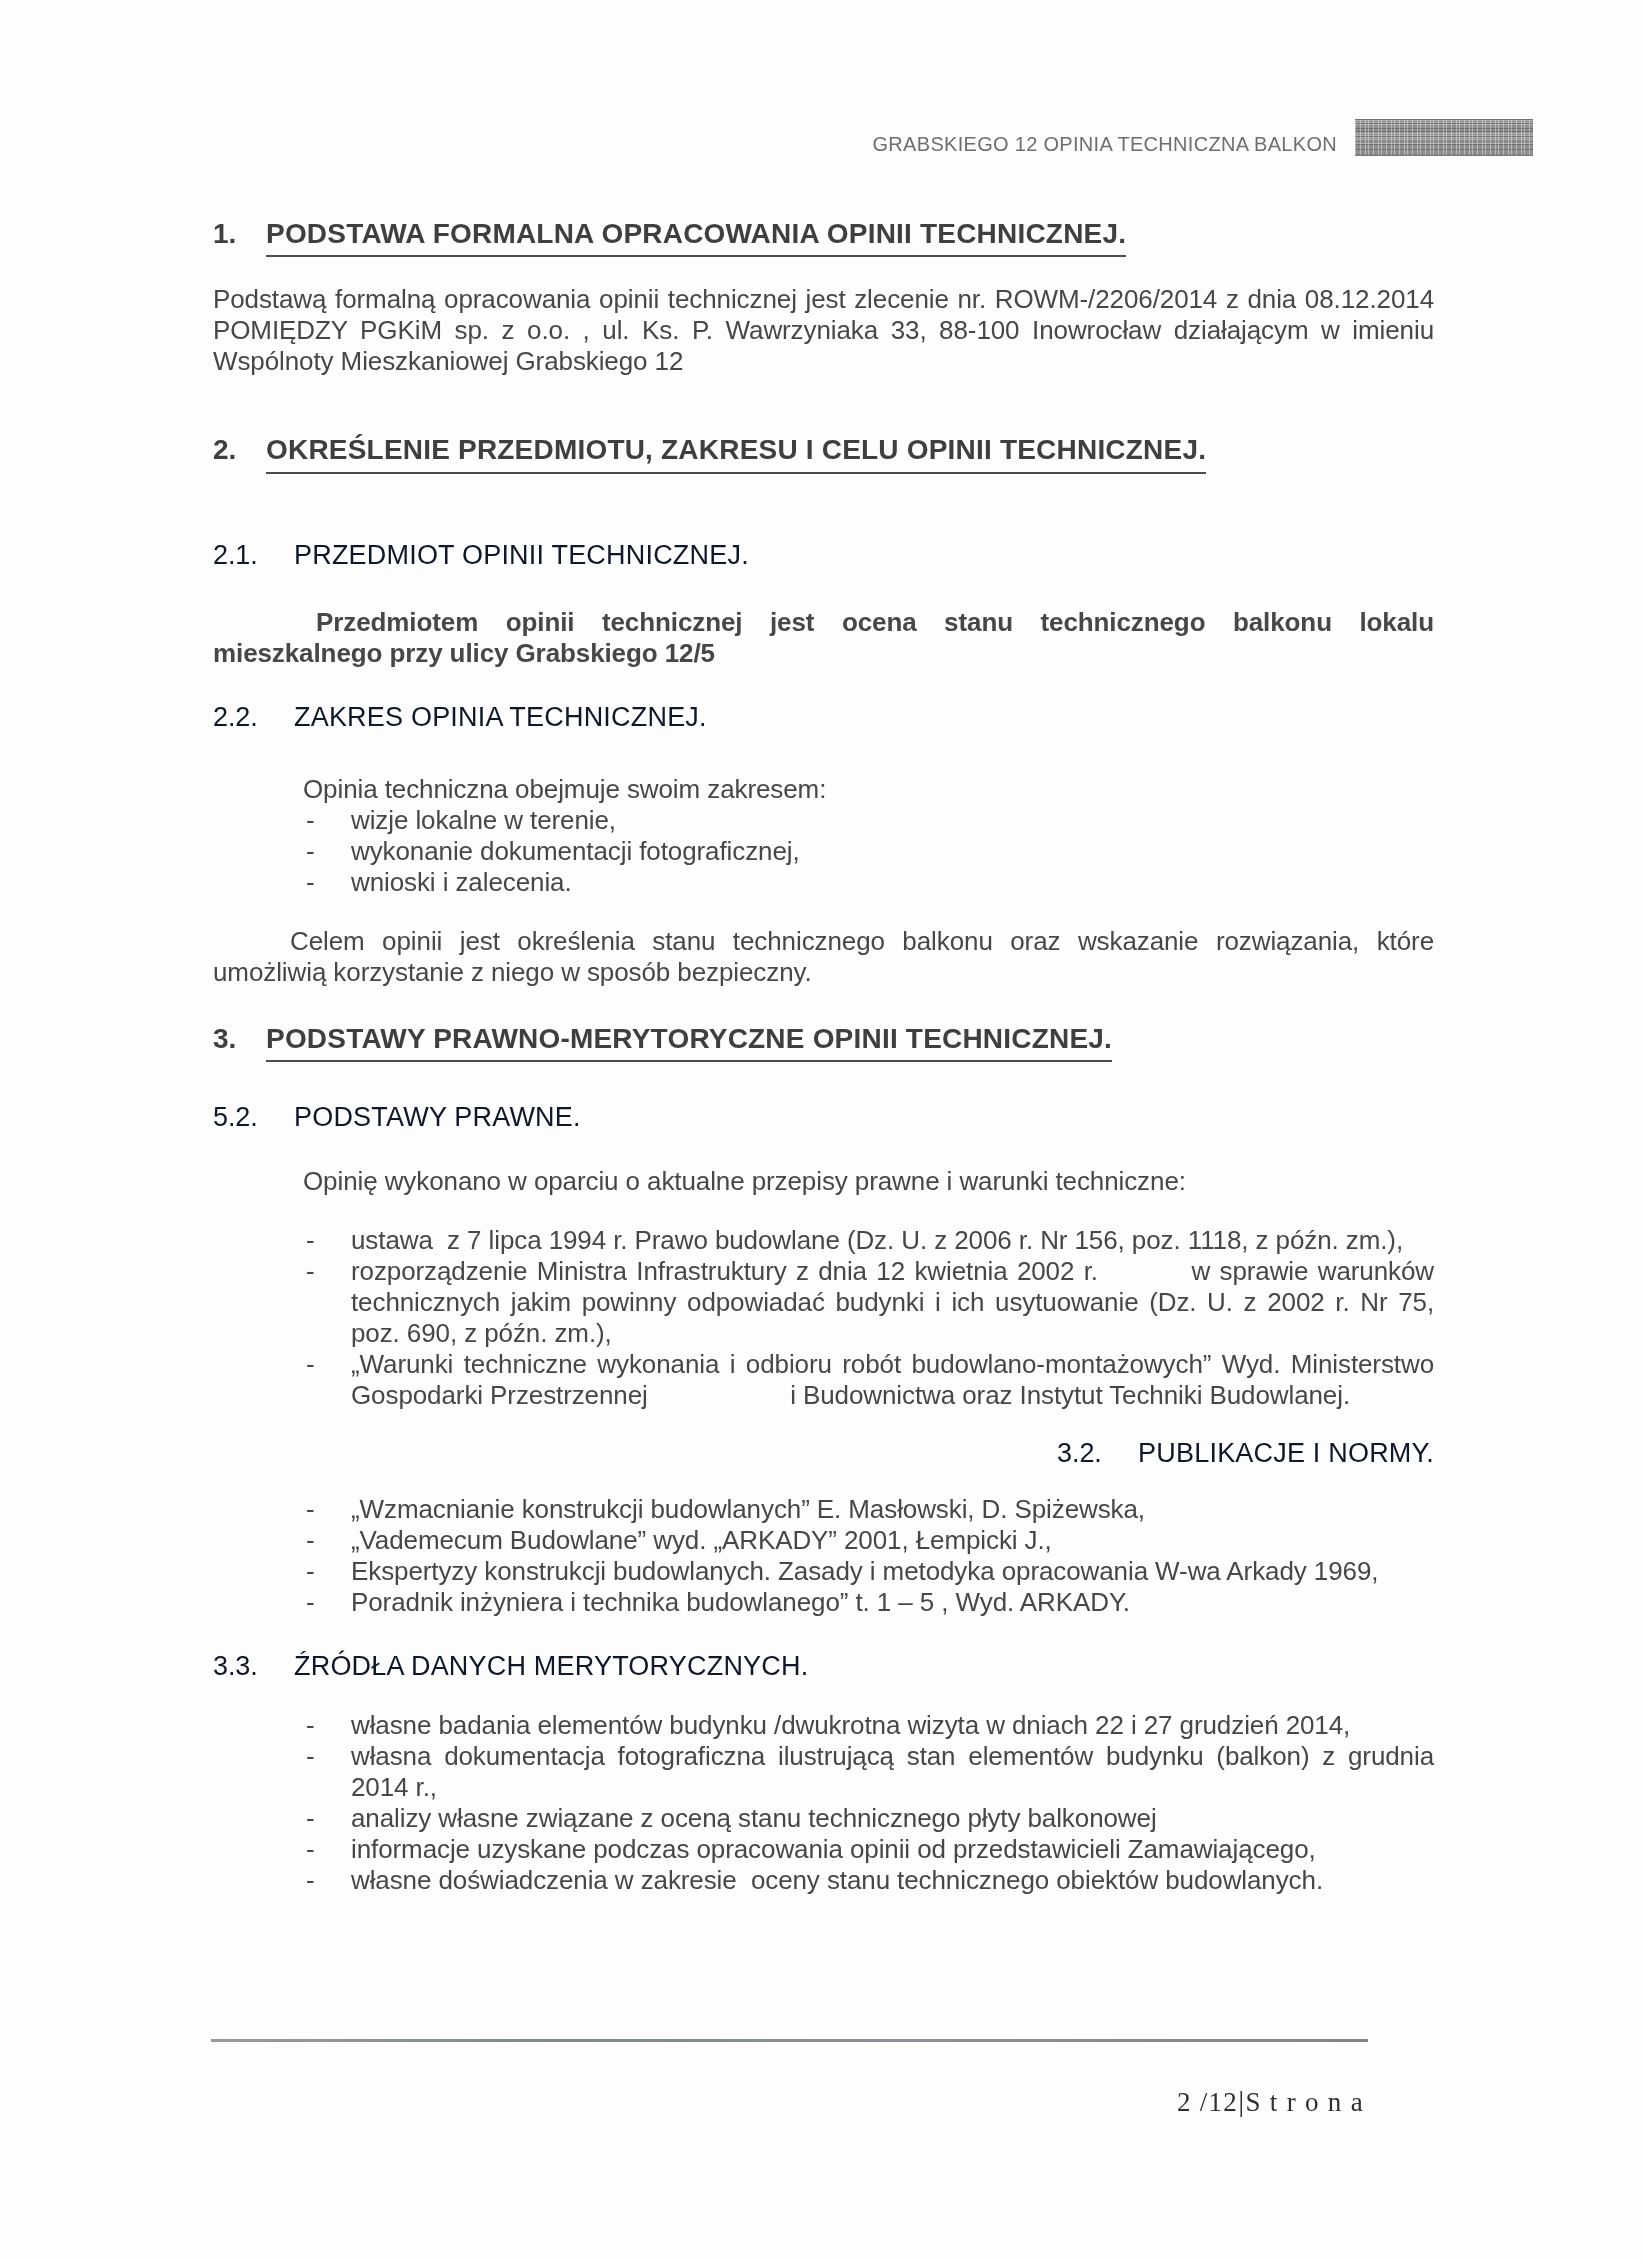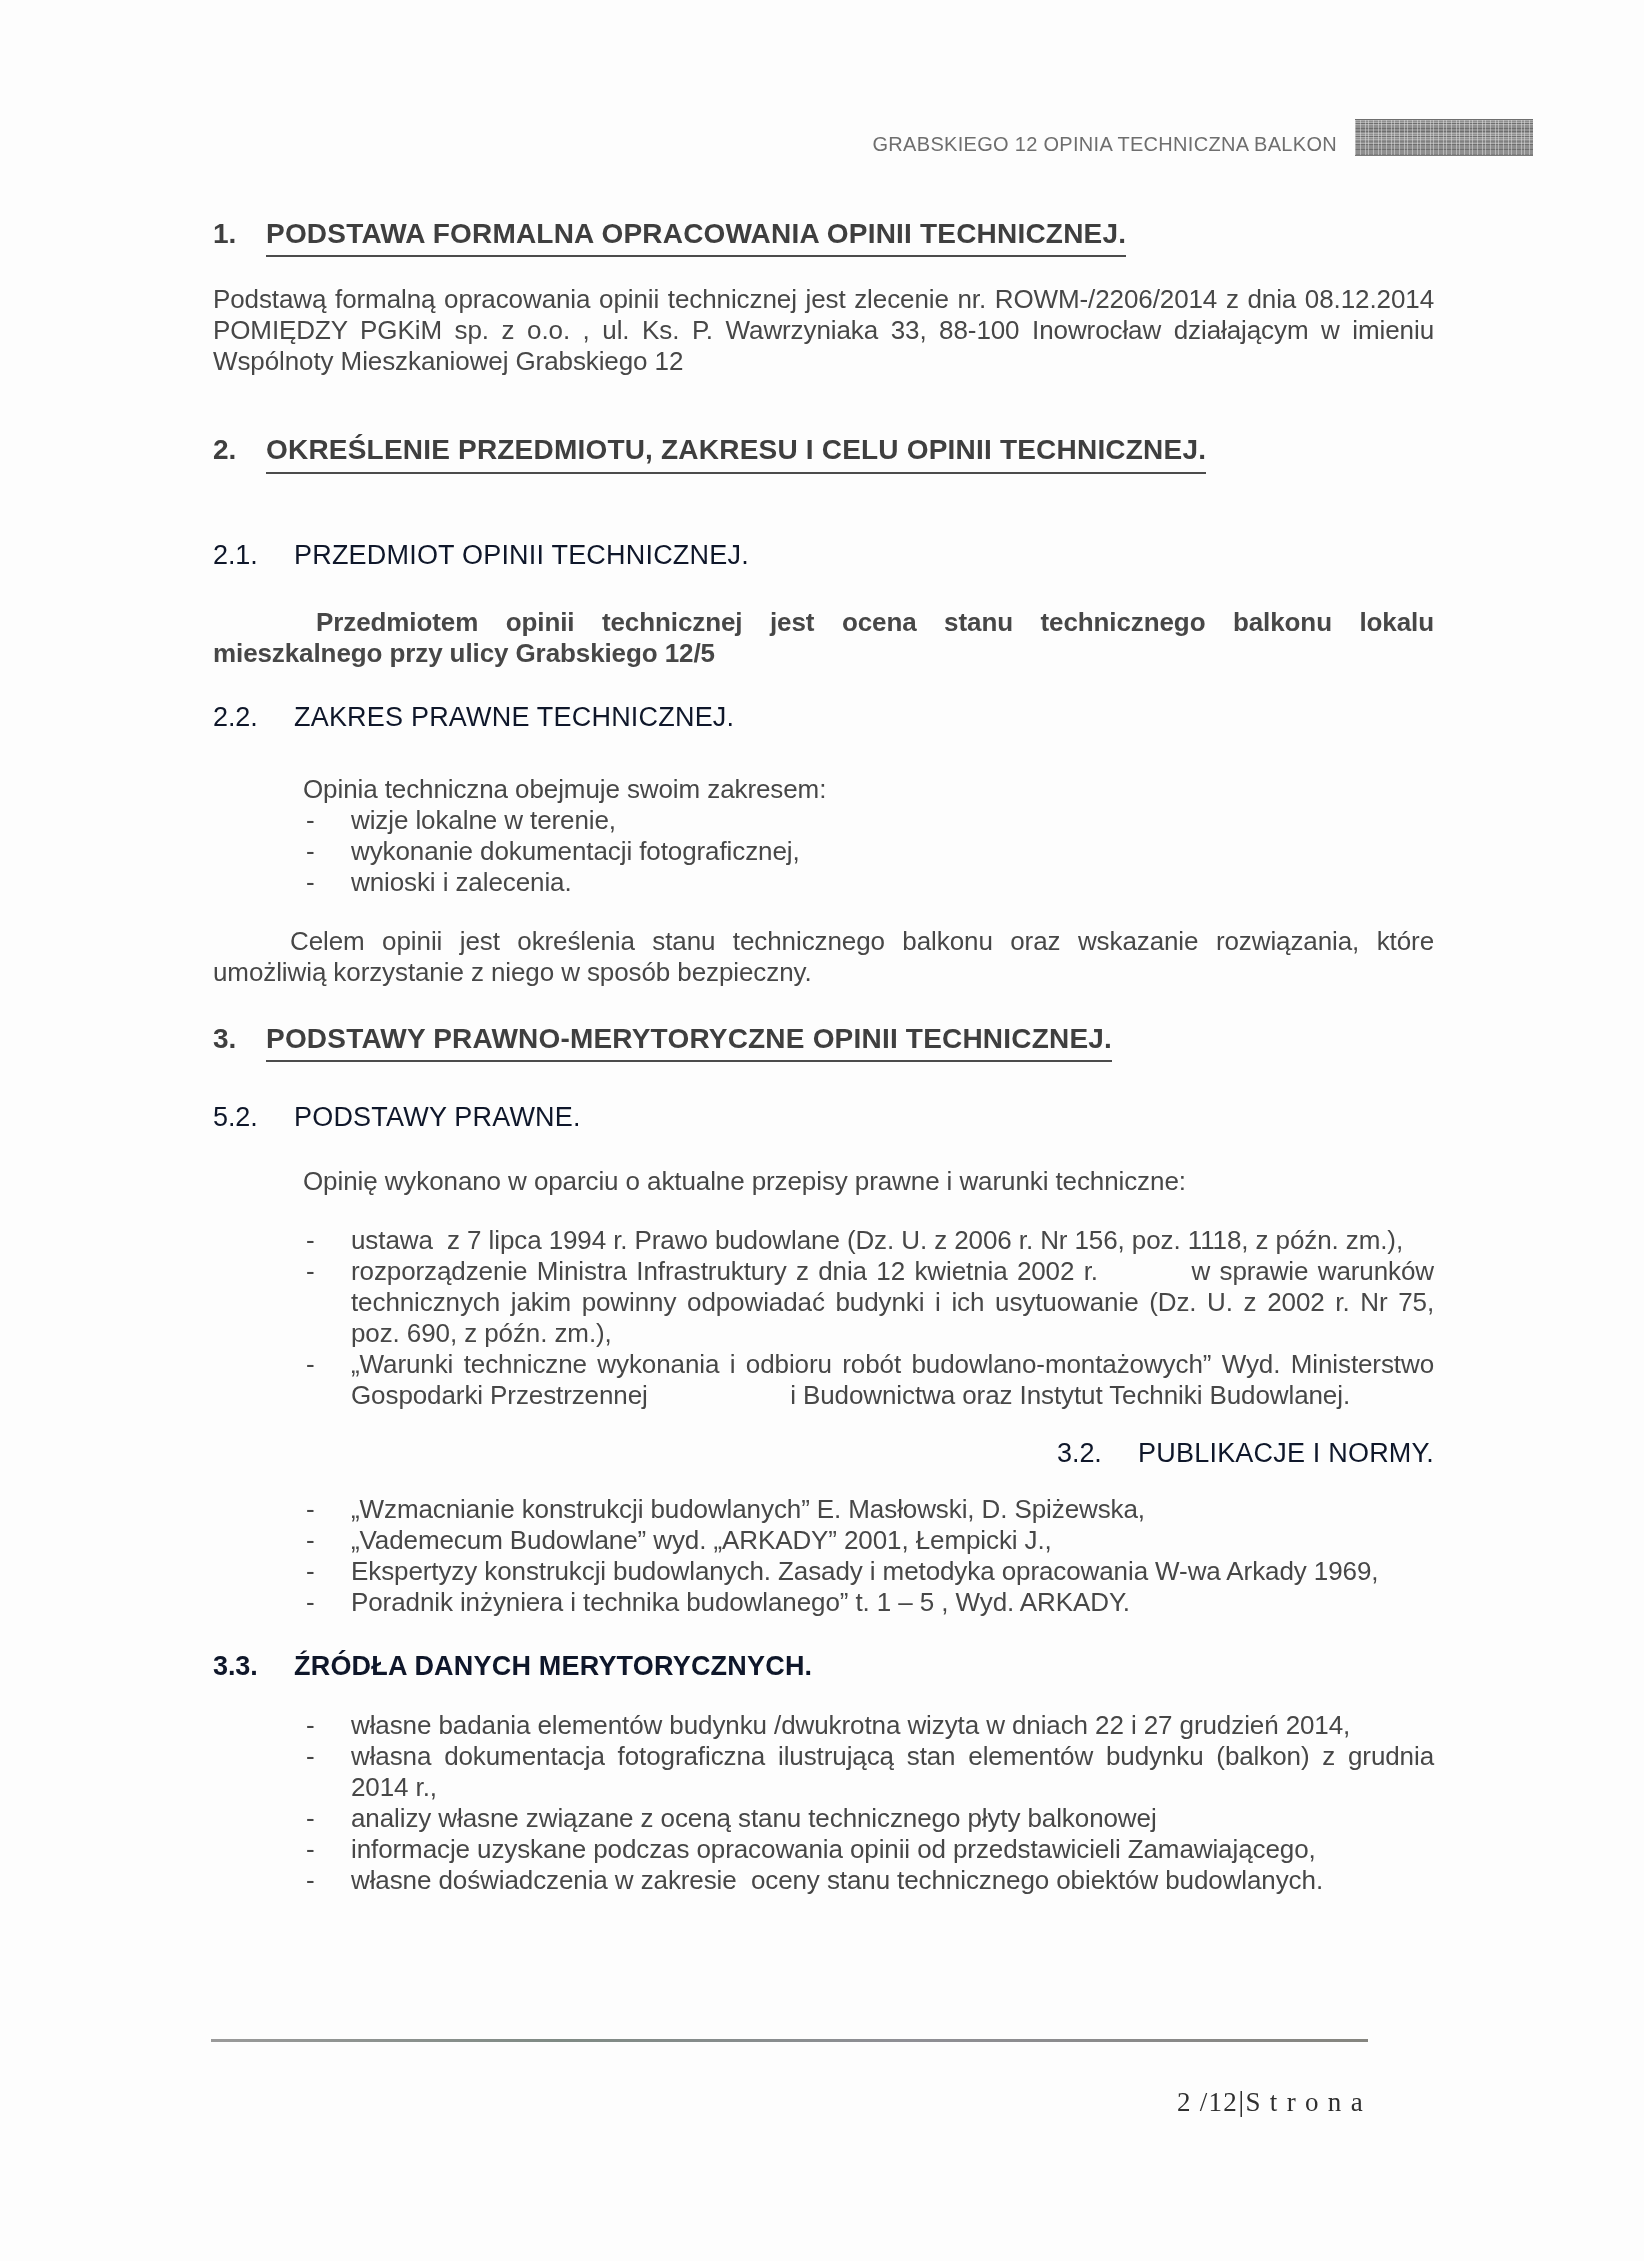--- a/index.html
+++ b/index.html
@@ -64,21 +64,21 @@
   #sec22-h  { margin-top:33px; }
   #sec22-i  { margin-top:41px; }
   #sec23-h  { margin-top:37px; }
   #sec23-p  { margin-top:28px; }
   #sec3-h   { margin-top:35px; }
   #sec31-h  { margin-top:40px; }
   #sec31-i  { margin-top:33px; }
   #sec31-l  { margin-top:28px; }
   #sec32-h  { margin-top:27px;justify-content:flex-end; }
   #sec32-l  { margin-top:24.5px; }
-  #sec33-h  { margin-top:33px;font-weight:bold; }
+  #sec33-h  { margin-top:33px; }
   #sec33-l  { margin-top:28px; }
 
   
   .footer-rule {
     position:absolute; left:211px; top:2039px;
     width:1157px; height:2.6px;
     background:linear-gradient(90deg,#9a9a9a 0%,#7f8a84 30%,#8f8f95 60%,#85857f 100%);
   }
   .footer-text {
     position:absolute; top:2053px; right:280px;
@@ -111,21 +111,21 @@
     </div>
 
     <div class="h2" id="sec21-h">
       <span class="num">2.1.</span>
       <span class="title">PRZEDMIOT OPINII TECHNICZNEJ.</span>
     </div>
     <p id="sec21-p" class="indent-lg">Przedmiotem opinii technicznej jest ocena stanu technicznego balkonu lokalu mieszkalnego przy ulicy Grabskiego 12/5</p>
 
     <div class="h2" id="sec22-h">
       <span class="num">2.2.</span>
-      <span class="title">ZAKRES PRAWNE TECHNICZNEJ.</span>
+      <span class="title">ZAKRES OPINIA TECHNICZNEJ.</span>
     </div>
     <p id="sec22-i" class="lead">Opinia techniczna obejmuje swoim zakresem:</p>
     <div class="blist" id="sec22-l">
       <div class="bitem">
         <span class="dash">-</span>
         <span class="btext">wizje lokalne w terenie,</span>
       </div>
       <div class="bitem">
         <span class="dash">-</span>
         <span class="btext">wykonanie dokumentacji fotograficznej,</span>

